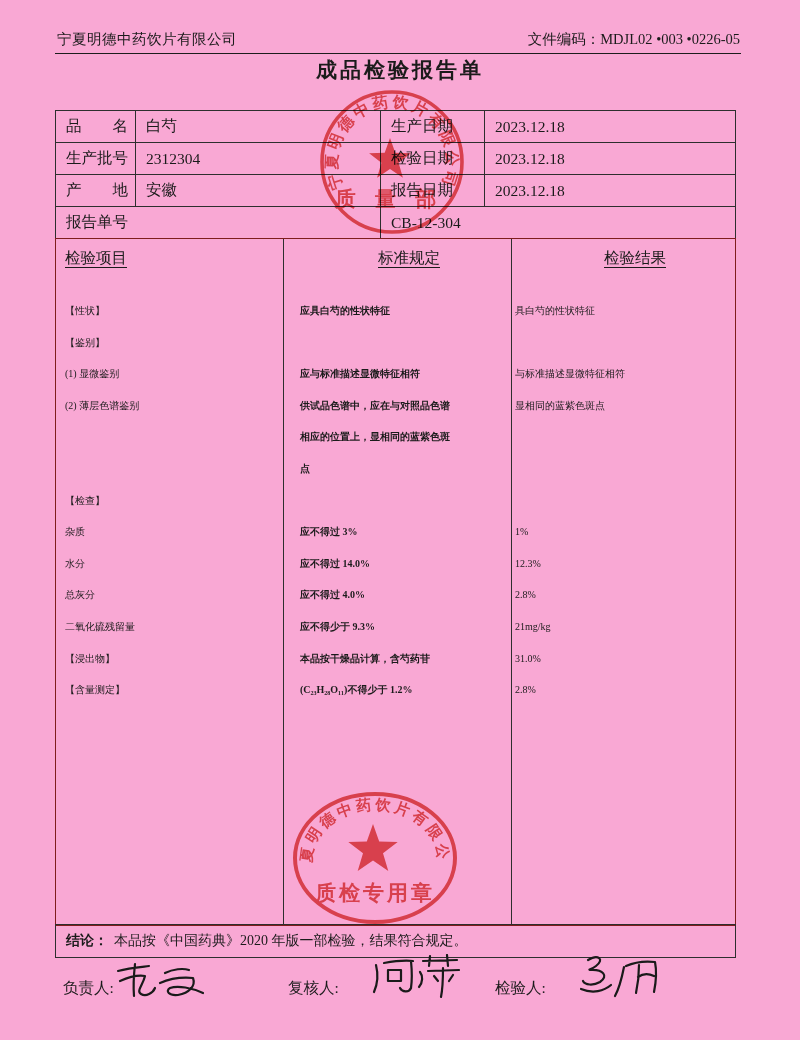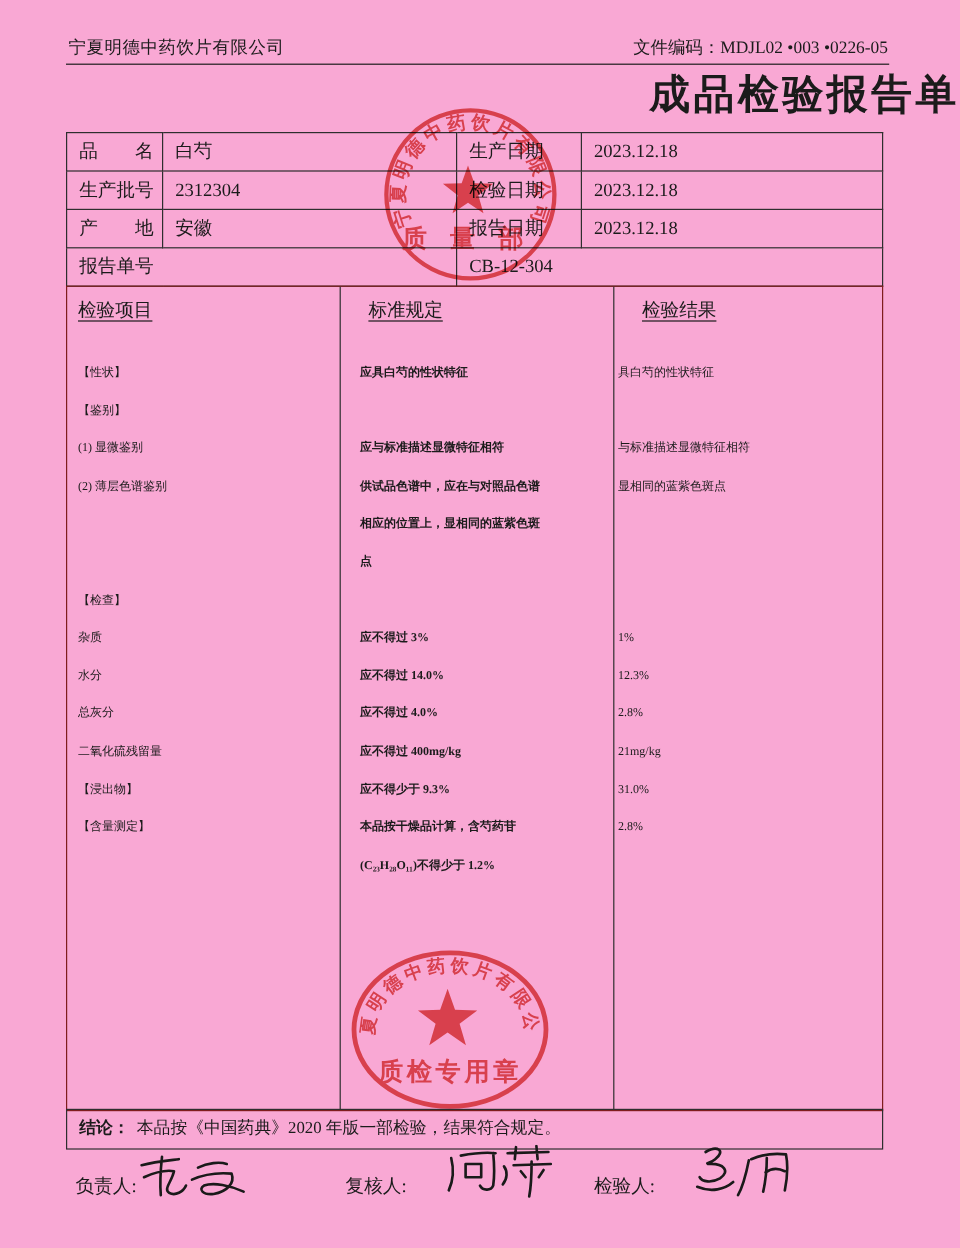--- a/index.html
+++ b/index.html
@@ -6,35 +6,35 @@
   .page{
     position:relative;width:800px;height:1040px;background:#f9a8d4;
     font-family:"Liberation Serif","DejaVu Serif",serif;color:#1b1b1b;
     overflow:hidden;margin:0 auto;
   }
   .abs{position:absolute;}
   
   .company{left:57px;top:30px;font-size:14.5px;letter-spacing:.5px;}
   .doccode{right:60px;top:30px;font-size:14.5px;}
   .headrule{left:55px;top:53px;width:686px;border-top:1.6px solid #1d1d1d;height:0;}
-  .title{left:0;top:56px;width:800px;text-align:right;font-size:34px;font-weight:bold;letter-spacing:3px;}
+  .title{left:0;top:56px;width:800px;text-align:center;font-size:21px;font-weight:bold;letter-spacing:3px;}
   
   table.info{position:absolute;left:55px;top:110px;border-collapse:collapse;table-layout:fixed;}
   table.info td{border:1px solid #2e2e2e;height:31px;font-size:15.5px;padding:0 0 0 10px;vertical-align:middle;white-space:nowrap;}
   td.c1{width:69px;} td.c2{width:234px;} td.c3{width:93px;padding-left:12px;} td.c4{width:240px;}
   
   .maintable{left:55px;top:238px;width:679px;height:686px;border:1px solid #7f1d1d;}
   .vline{position:absolute;top:0;bottom:0;width:0;border-left:1px solid #2e2e2e;}
   .v1{left:227px;} .v2{left:455px;}
   .mcol{position:absolute;top:0;bottom:0;}
   .mc1{left:0;width:227px;} .mc2{left:227px;width:228px;} .mc3{left:455px;width:224px;}
   .mhead{position:absolute;top:9px;left:0;right:0;font-size:15.5px;}
   .mhead span{text-decoration:underline;text-underline-offset:4px;}
   .mc1 .mhead{text-align:left;padding-left:9px;}
-  .mc2 .mhead,.mc3 .mhead{text-align:left;margin-left:24px;}
+  .mc2 .mhead,.mc3 .mhead{text-align:center;margin-left:24px;}
   .mlines{position:absolute;top:56px;left:0;right:0;}
   .tline{height:31.6px;line-height:31.6px;font-size:10px;white-space:nowrap;}
   .mc1 .tline{padding-left:9px;} .mc2 .tline{padding-left:17px;font-weight:bold;} .mc3 .tline{padding-left:4px;}
   
   .conclusion{left:55px;top:924px;width:669px;height:32px;border:1px solid #2e2e2e;
     font-size:14px;line-height:32px;padding-left:10px;white-space:nowrap;}
   .conclusion b{font-weight:bold;margin-right:6px;}
   
   .siglabel{top:978px;font-size:15.5px;}
   .sl1{left:63px;} .sl2{left:288px;} .sl3{left:495px;}
@@ -108,21 +108,20 @@
           <div class="tline">应具白芍的性状特征</div>
           <div class="tline"></div>
           <div class="tline">应与标准描述显微特征相符</div>
           <div class="tline">供试品色谱中，应在与对照品色谱</div>
           <div class="tline">相应的位置上，显相同的蓝紫色斑</div>
           <div class="tline">点</div>
           <div class="tline"></div>
           <div class="tline">应不得过 3%</div>
           <div class="tline">应不得过 14.0%</div>
           <div class="tline">应不得过 4.0%</div>
-          <div class="tline">应不得过 400mg/kg</div>
           <div class="tline">应不得少于 9.3%</div>
           <div class="tline">本品按干燥品计算，含芍药苷</div>
           <div class="tline">(C₂₃H₂₈O₁₁)不得少于 1.2%</div>
         </div>
     </div>
     <div class="mcol mc3">
       <div class="mhead"><span>检验结果</span></div>
       <div class="mlines">
           <div class="tline">具白芍的性状特征</div>
           <div class="tline"></div>

